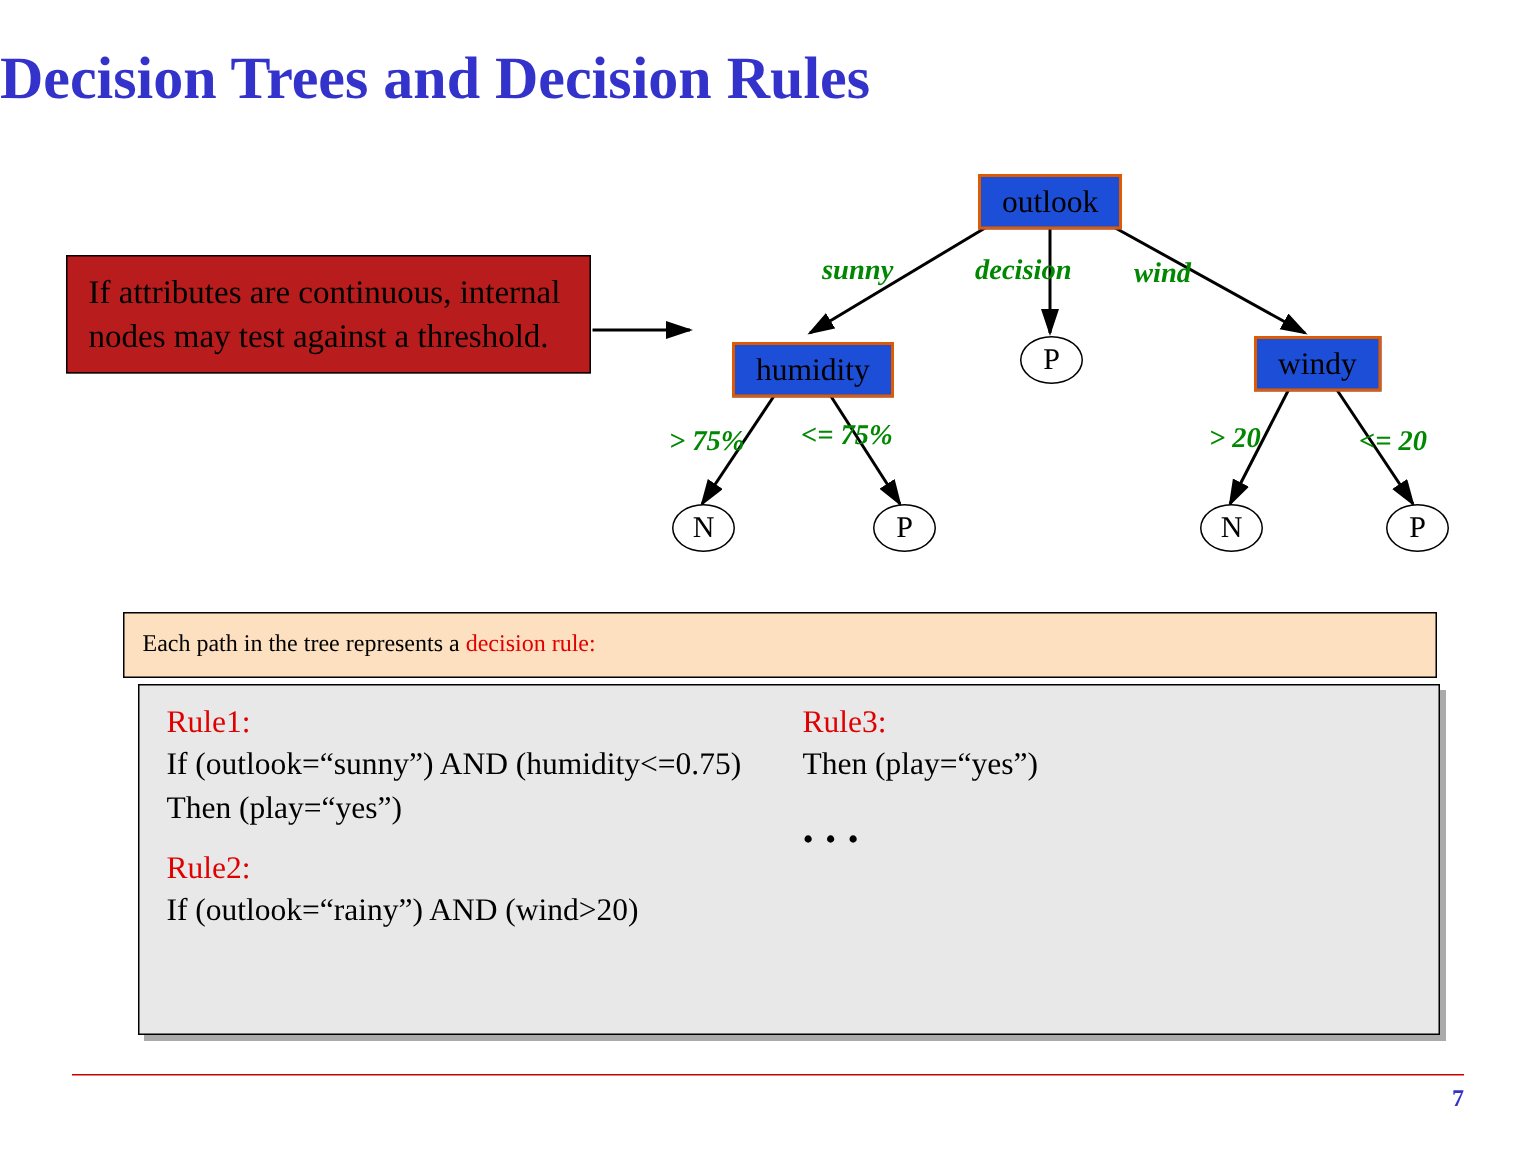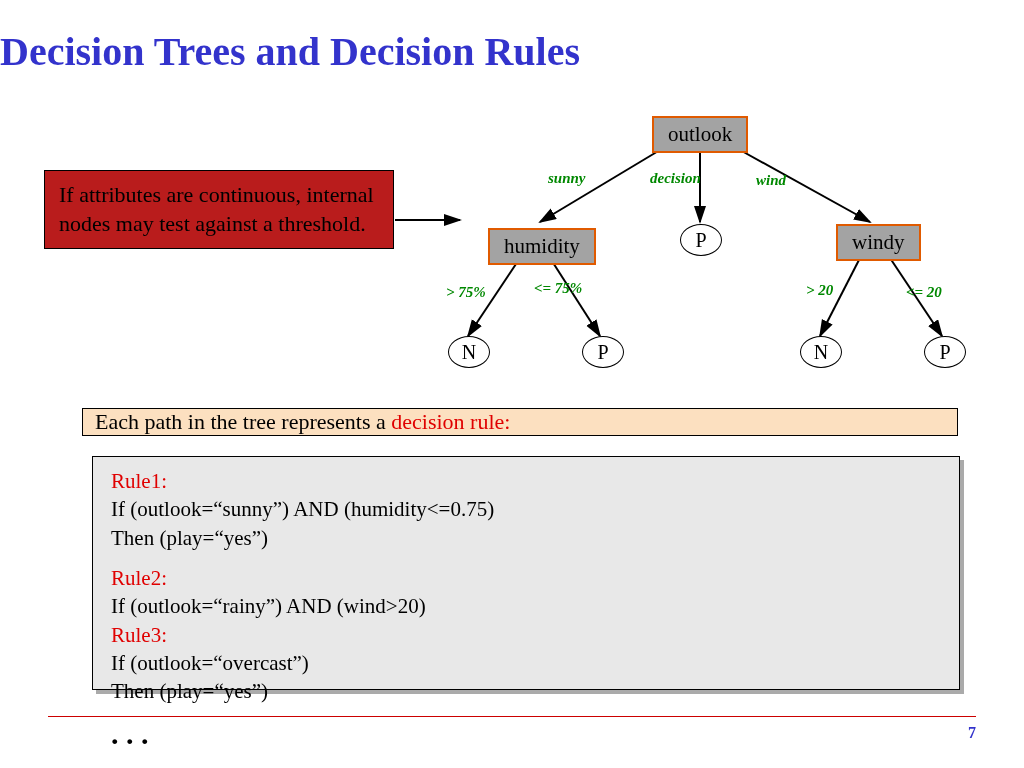--- a/index.html
+++ b/index.html
@@ -1,25 +1,25 @@
 <!DOCTYPE html>
 <html><head>
 <meta charset="utf-8">
 <style>
   html,body{margin:0;padding:0;width:1024px;height:768px;background:#fff;font-family:"Times New Roman",serif;color:#000;overflow:hidden}
   .slide{position:relative;width:1024px;height:768px}
   .title{position:absolute;top:28px;left:0;width:100%;text-align:left;font-size:40px;font-weight:bold;color:#3333cc}
   .note-box{position:absolute;top:170px;left:44px;width:320px;background:#b91c1c;border:1.5px solid #000;padding:10px 14px;font-size:22px;line-height:1.3}
-  .edge-label{position:absolute;font-size:15px;font-weight:bold;font-style:italic;color:#008800}
-  .attr-box{position:absolute;border:2px solid #e05a00;background:#a3a3a3;padding:4px 14px;font-size:21px;text-align:center}
+  .edge-label{position:absolute;font-size:19px;font-weight:bold;font-style:italic;color:#008800}
+  .attr-box{position:absolute;border:2px solid #e05a00;background:#1d4ed8;padding:4px 14px;font-size:21px;text-align:center}
   .leaf{position:absolute;border:1.5px solid #000;border-radius:50%;width:40px;height:30px;display:flex;align-items:center;justify-content:center;font-size:20px;background:#fff}
-  .path-caption{position:absolute;top:408px;left:82px;width:850px;background:#fce0c0;border:1px solid #000;padding:0 12px;font-size:22px}
+  .path-caption{position:absolute;top:408px;left:82px;width:850px;background:#fce0c0;border:1px solid #000;padding:12px 12px;font-size:16px}
   .red{color:#e00000}
   .rules-panel{position:absolute;top:456px;left:92px;width:830px;height:212px;background:#e8e8e8;border:1px solid #000;box-shadow:4px 4px 0 #aaa;padding:10px 18px;font-size:21px;line-height:1.35}
-  .rules-grid{display:grid;grid-template-columns:1fr;column-gap:18px}
+  .rules-grid{display:grid;grid-template-columns:1fr 1fr;column-gap:18px}
   .rule-head{color:#e00000}
   .dots{font-size:30px;font-weight:bold;margin-top:8px}
   .footer-line{position:absolute;left:48px;right:48px;top:716px;height:0;border-top:1.5px solid #cc0000}
   .pageno{position:absolute;right:48px;top:724px;font-size:16px;font-weight:bold;color:#3333cc}
   svg{position:absolute;overflow:visible}
 </style>
 </head>
 <body>
 
 <div class="slide">
@@ -76,21 +76,20 @@
       <div>
         <div class="rule-head">Rule1:</div>
         <div>If (outlook=“sunny”) AND (humidity&lt;=0.75)</div>
         <div>Then (play=“yes”)</div>
         <div style="height:12px"></div>
         <div class="rule-head">Rule2:</div>
         <div>If (outlook=“rainy”) AND (wind&gt;20)</div>
       </div>
       <div>
         <div class="rule-head">Rule3:</div>
-        <div>If (outlook=“overcast”)</div>
         <div>Then (play=“yes”)</div>
         <div class="dots">. . .</div>
       </div>
     </div>
   </div>
 
   <div class="footer-line"></div>
   <div class="pageno">7</div>
 </div>
 

